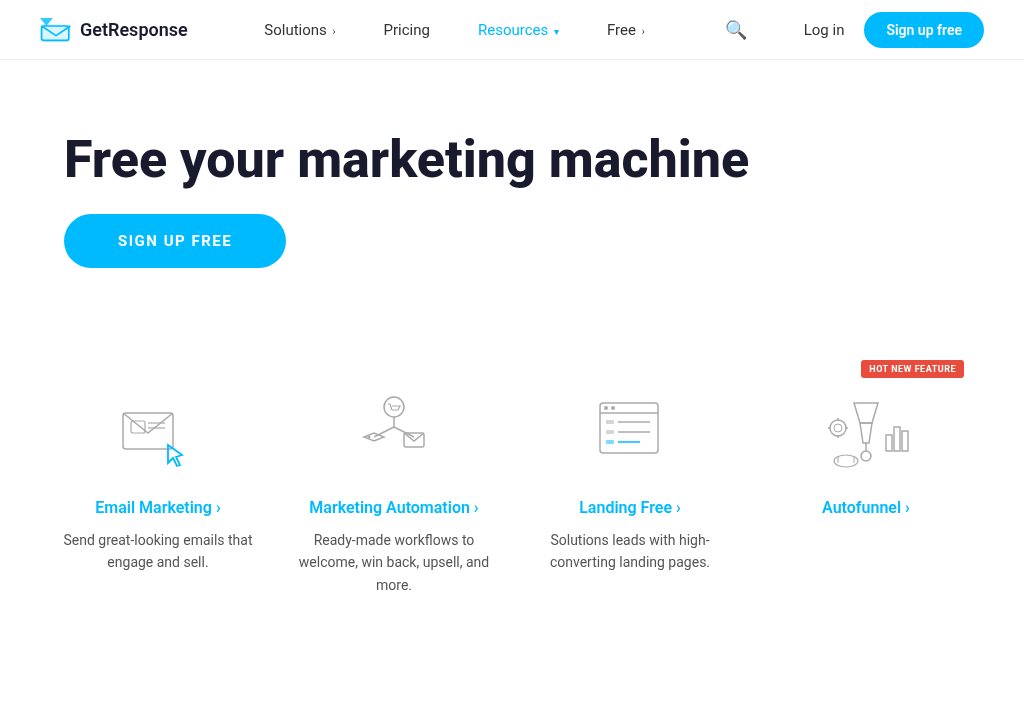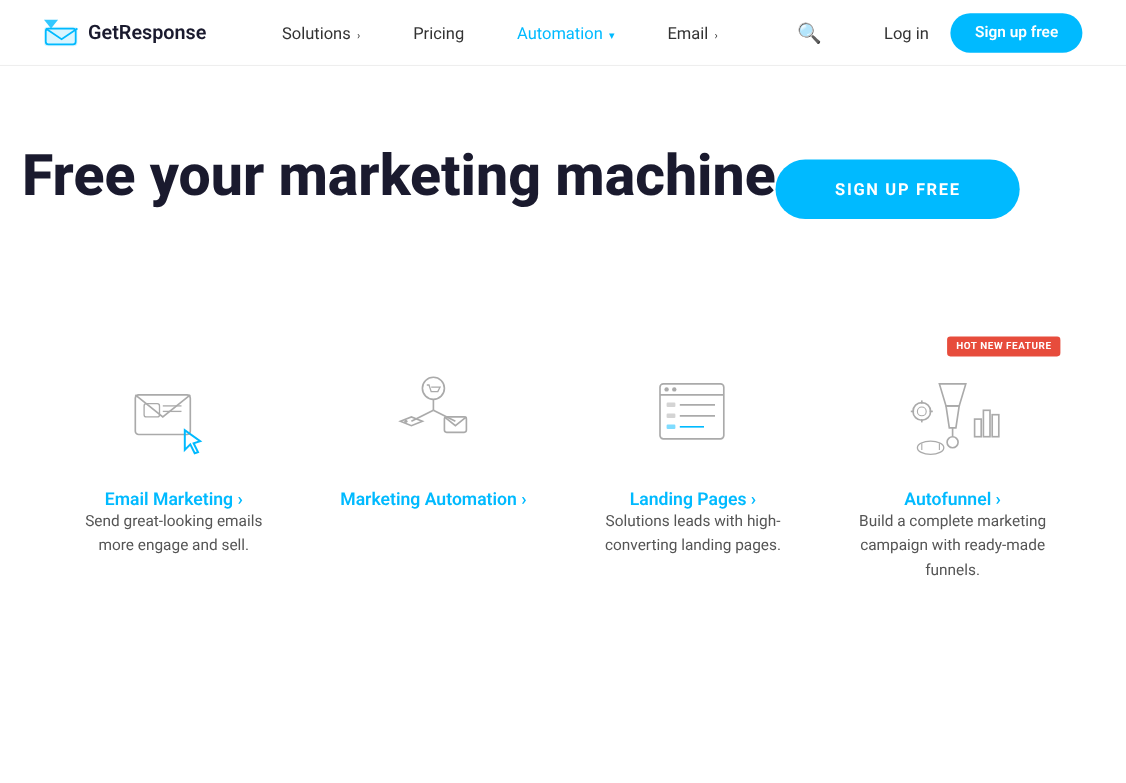--- a/index.html
+++ b/index.html
@@ -79,24 +79,25 @@
       padding: 10px 22px;
       font-size: 14px;
       font-weight: 600;
       cursor: pointer;
       font-family: inherit;
     }
 
     
     .hero {
       display: flex;
-      flex-direction: row;
-      align-items: center;
+      flex-direction: column;
+      align-items: flex-start;
       text-align: center;
       padding: 70px 20px 50px;
+      margin-left: 44px;
     }
     .hero-title {
       font-size: 52px;
       font-weight: 800;
       color: #1a1a2e;
       line-height: 1.15;
       max-width: 700px;
       margin-bottom: 24px;
     }
     .hero-subtitle {
@@ -139,20 +140,21 @@
       height: 90px;
       margin: 0 auto 20px;
       display: flex;
       align-items: center;
       justify-content: center;
     }
     .feature-title {
       font-size: 16px;
       font-weight: 600;
       color: #00baff;
+      margin-bottom: 12px;
       cursor: pointer;
     }
     .feature-desc {
       font-size: 14px;
       color: #555;
       line-height: 1.6;
       max-width: 200px;
       margin: 0 auto;
     }
     .hot-badge {
@@ -193,27 +195,27 @@
         <span class="arrow">›</span>
       </a>
     </li>
     <li>
       <a href="#">
         <span>Pricing</span>
       </a>
     </li>
     <li>
       <a href="#" class="active">
-        <span>Automation</span>
+        <span>Resources</span>
         <span class="arrow">▾</span>
       </a>
     </li>
     <li>
       <a href="#">
-        <span>Email</span>
+        <span>Free</span>
         <span class="arrow">›</span>
       </a>
     </li>
   </ul>
 
   <div class="nav-right">
     <button class="search-icon-btn">
       <span>🔍</span>
     </button>
     <button class="login-btn">
@@ -242,21 +244,21 @@
         <polyline points="10,20 35,40 60,20" fill="none" stroke="#aaa" stroke-width="1.5"></polyline>
 
         <rect x="18" y="28" width="14" height="12" rx="2" fill="none" stroke="#aaa" stroke-width="1.2"></rect>
         <line x1="35" y1="30" x2="52" y2="30" stroke="#aaa" stroke-width="1.2"></line>
         <line x1="35" y1="35" x2="52" y2="35" stroke="#aaa" stroke-width="1.2"></line>
 
         <polygon points="55,52 55,70 60,65 64,73 67,72 63,64 69,62" fill="none" stroke="#00baff" stroke-width="1.8"></polygon>
       </svg>
     </div>
     <div class="feature-title">Email Marketing ›</div>
-    <p class="feature-desc">Send great-looking emails more engage and sell.</p>
+    <p class="feature-desc">Send great-looking emails that engage and sell.</p>
   </div>
 
   <div class="feature-card">
     <div class="feature-icon">
       <svg width="90" height="80" viewBox="0 0 90 80">
 
         <circle cx="45" cy="14" r="10" fill="none" stroke="#aaa" stroke-width="1.5"></circle>
 
         <polyline points="39,11 41,11 43,17 49,17 51,13 43,13" fill="none" stroke="#aaa" stroke-width="1.2"></polyline>
 
@@ -265,40 +267,41 @@
         <line x1="45" y1="34" x2="65" y2="44" stroke="#aaa" stroke-width="1.5"></line>
 
         <polygon points="15,44 25,40 35,44 25,48" fill="none" stroke="#aaa" stroke-width="1.5"></polygon>
         <circle cx="20" cy="44" r="1.5" fill="#aaa"></circle>
 
         <rect x="55" y="40" width="20" height="14" rx="2" fill="none" stroke="#aaa" stroke-width="1.5"></rect>
         <polyline points="55,40 65,48 75,40" fill="none" stroke="#aaa" stroke-width="1.5"></polyline>
       </svg>
     </div>
     <div class="feature-title">Marketing Automation ›</div>
+    <p class="feature-desc">Ready-made workflows to welcome, win back, upsell, and more.</p>
   </div>
 
   <div class="feature-card">
     <div class="feature-icon">
       <svg width="90" height="80" viewBox="0 0 90 80">
 
         <rect x="15" y="10" width="58" height="50" rx="3" fill="none" stroke="#aaa" stroke-width="1.5"></rect>
         <line x1="15" y1="20" x2="73" y2="20" stroke="#aaa" stroke-width="1.5"></line>
         <circle cx="21" cy="15" r="2" fill="#aaa"></circle>
         <circle cx="28" cy="15" r="2" fill="#aaa"></circle>
 
         <rect x="21" y="27" width="8" height="4" rx="1" fill="#aaa" opacity="0.5"></rect>
         <line x1="33" y1="29" x2="65" y2="29" stroke="#aaa" stroke-width="1.5"></line>
         <rect x="21" y="37" width="8" height="4" rx="1" fill="#aaa" opacity="0.5"></rect>
         <line x1="33" y1="39" x2="65" y2="39" stroke="#aaa" stroke-width="1.5"></line>
         <rect x="21" y="47" width="8" height="4" rx="1" fill="#00baff" opacity="0.5"></rect>
         <line x1="33" y1="49" x2="55" y2="49" stroke="#00baff" stroke-width="1.5"></line>
       </svg>
     </div>
-    <div class="feature-title">Landing Pages ›</div>
+    <div class="feature-title">Landing Free ›</div>
     <p class="feature-desc">Solutions leads with high-converting landing pages.</p>
   </div>
 
   <div class="feature-card" style="position:relative;">
     <div class="hot-badge">HOT NEW FEATURE</div>
     <div class="feature-icon">
       <svg width="100" height="80" viewBox="0 0 100 80">
 
         <polygon points="38,10 62,10 56,30 44,30" fill="none" stroke="#aaa" stroke-width="1.5"></polygon>
         <polygon points="44,30 56,30 53,50 47,50" fill="none" stroke="#aaa" stroke-width="1.5"></polygon>
@@ -316,16 +319,15 @@
         <rect x="70" y="42" width="6" height="16" fill="none" stroke="#aaa" stroke-width="1.5"></rect>
         <rect x="78" y="34" width="6" height="24" fill="none" stroke="#aaa" stroke-width="1.5"></rect>
         <rect x="86" y="38" width="6" height="20" fill="none" stroke="#aaa" stroke-width="1.5"></rect>
 
         <ellipse cx="30" cy="68" rx="12" ry="6" fill="none" stroke="#aaa" stroke-width="1.2"></ellipse>
         <line x1="22" y1="64" x2="22" y2="70" stroke="#aaa" stroke-width="1"></line>
         <line x1="38" y1="64" x2="38" y2="70" stroke="#aaa" stroke-width="1"></line>
       </svg>
     </div>
     <div class="feature-title">Autofunnel ›</div>
-    <p class="feature-desc">Build a complete marketing campaign with ready-made funnels.</p>
   </div>
 
 </div>
 
 </body></html>

